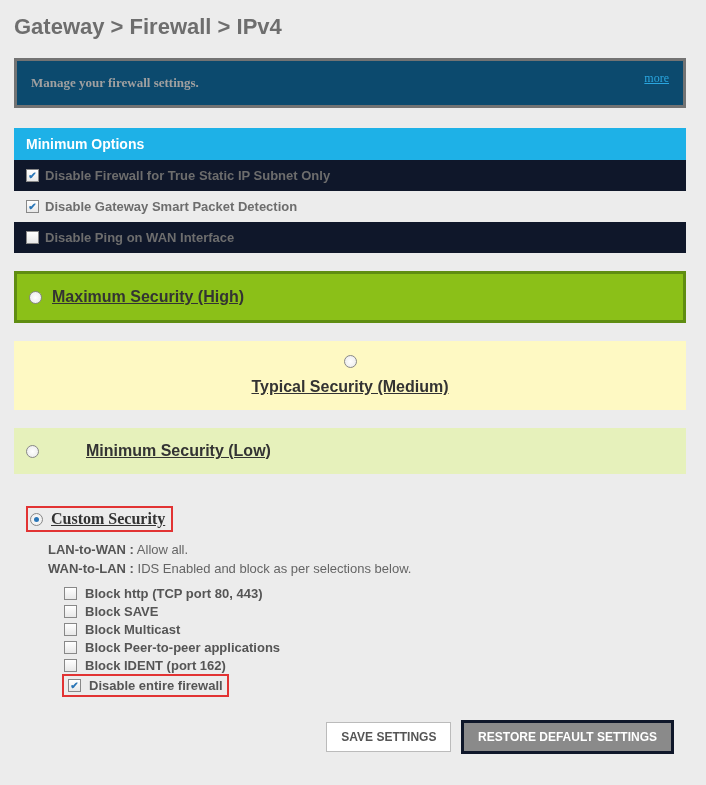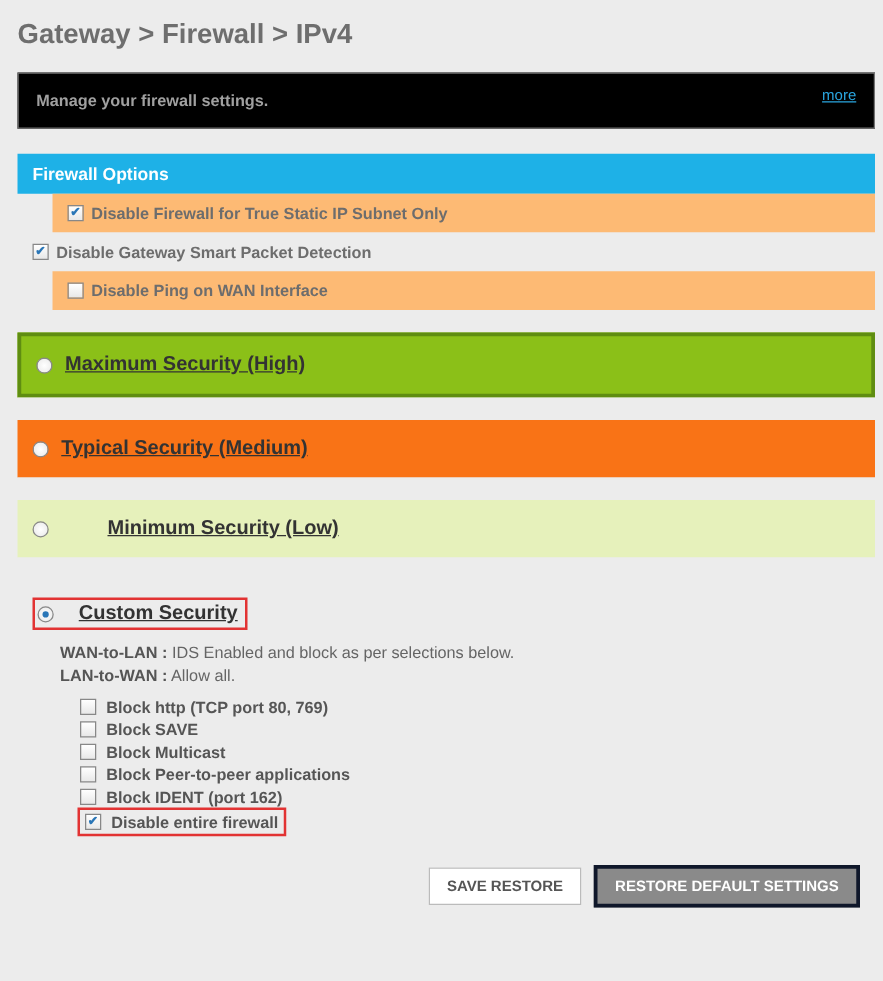--- a/index.html
+++ b/index.html
@@ -6,37 +6,38 @@
   body {
     margin: 0;
     padding: 0;
     font-family: Arial, Helvetica, sans-serif;
     background: #ececec;
     font-size: 13px;
     color: #555;
   }
   .page {
     width: 706px;
-    padding: 10px 6px 14px 14px;
+    padding: 10px 20px 14px 14px;
   }
   .breadcrumb {
     font-size: 22px;
     font-weight: bold;
     color: #6e6e6e;
     margin: 4px 0 18px 0;
   }
   .desc-box {
-    background: #000000;
+    background: #0c4a6e;
     padding: 14px 14px;
     position: relative;
     font-size: 13px;
     font-weight: bold;
     color: #a0a0a0;
     margin-bottom: 20px;
-    border: 1px solid #737373;
+    border: 3px solid #737373;
+    font-family: Liberation Serif, serif;
   }
   .desc-box .more {
     position: absolute;
     right: 14px;
     top: 10px;
     color: #2aa6e0;
     text-decoration: underline;
     font-size: 12px;
     font-weight: normal;
   }
@@ -49,21 +50,21 @@
   }
   .option-row {
     padding: 8px 12px;
     font-size: 13px;
     color: #6d6d6d;
     font-weight: bold;
     display: flex;
     align-items: center;
     gap: 6px;
   }
-  .row-white { background: #fdba74; margin-left: 28px; }
+  .row-white { background: #0f172a; }
   .row-grey { background: #ececec; }
   .cb {
     width: 13px; height: 13px;
     flex: 0 0 13px;
     border: 1px solid #888;
     background: linear-gradient(#fff,#e8e8e8);
     display: inline-flex;
     align-items: center;
     justify-content: center;
     font-size: 10px;
@@ -97,29 +98,30 @@
   .level-label {
     font-weight: bold;
     text-decoration: underline;
     font-size: 16px;
     color: #333;
   }
   .level-high {
     background: #8bc018;
     border: 3px solid #5f8d11;
   }
-  .level-med { background: #f97316; }
+  .level-med { background: #fef9c3; flex-direction: column; }
   .level-low { background: #e6f1bb; gap: 47px; }
   .level-custom { background: #ececec; padding-top: 14px; padding-bottom: 4px; }
   .highlight-red { border: 2px solid #e23333; padding: 2px 6px 2px 2px; display: inline-flex; align-items: center; gap: 8px; }
   .highlight-red-block { outline: 2px solid #e23333; }
   .custom-head {
     display: inline-flex;
     align-items: center;
-    gap: 20px;
+    gap: 8px;
+    font-family: Liberation Serif, serif;
   }
   .custom-body {
     padding: 0 12px 10px 34px;
     background: #ececec;
     color: #656565;
     font-size: 13px;
   }
   .custom-body .line { margin: 4px 0; }
   .custom-body .bold { font-weight: bold; color: #555; }
   .sub-opts { margin-top: 10px; padding-left: 16px; }
@@ -153,21 +155,21 @@
 
 <div class="page">
 
   <div class="breadcrumb">Gateway &gt; Firewall &gt; IPv4</div>
 
   <div class="desc-box">
     <span>Manage your firewall settings.</span>
     <a class="more" href="#">more</a>
   </div>
 
-  <div class="section-header">Firewall Options</div>
+  <div class="section-header">Minimum Options</div>
 
   <div class="option-row row-white">
     <span class="cb checked"></span>
     <span>Disable Firewall for True Static IP Subnet Only</span>
   </div>
   <div class="option-row row-grey">
     <span class="cb checked"></span>
     <span>Disable Gateway Smart Packet Detection</span>
   </div>
   <div class="option-row row-white">
@@ -201,32 +203,32 @@
 
   <div class="level-row level-custom" style="padding-bottom:6px;">
     <span class="highlight-red custom-head">
       <span class="radio selected"></span>
       <span class="level-label">Custom Security</span>
     </span>
   </div>
 
   <div class="custom-body">
     <div class="line">
+      <span class="bold">LAN-to-WAN :</span>
+      <span>Allow all.</span>
+    </div>
+    <div class="line">
       <span class="bold">WAN-to-LAN :</span>
       <span>IDS Enabled and block as per selections below.</span>
     </div>
-    <div class="line">
-      <span class="bold">LAN-to-WAN :</span>
-      <span>Allow all.</span>
-    </div>
 
     <div class="sub-opts">
       <div class="sub-opt">
         <span class="cb"></span>
-        <span>Block http (TCP port 80, 769)</span>
+        <span>Block http (TCP port 80, 443)</span>
       </div>
       <div class="sub-opt">
         <span class="cb"></span>
         <span>Block SAVE</span>
       </div>
       <div class="sub-opt">
         <span class="cb"></span>
         <span>Block Multicast</span>
       </div>
       <div class="sub-opt">
@@ -238,17 +240,17 @@
         <span>Block IDENT (port 162)</span>
       </div>
       <div class="sub-opt highlight-red-block" style="padding:2px 4px; width:max-content;align-items:center;">
         <span class="cb checked"></span>
         <span>Disable entire firewall</span>
       </div>
     </div>
   </div>
 
   <div class="footer">
-    <span class="btn btn-save">SAVE RESTORE</span>
+    <span class="btn btn-save">SAVE SETTINGS</span>
     <span class="btn btn-restore">RESTORE DEFAULT SETTINGS</span>
   </div>
 
 </div>
 
 </body></html>

